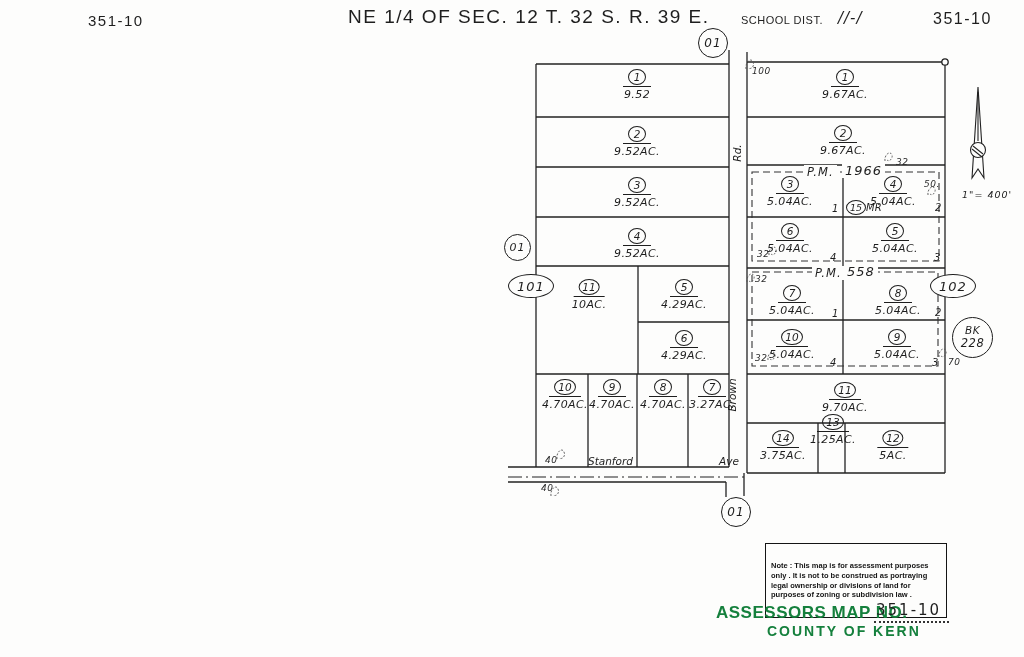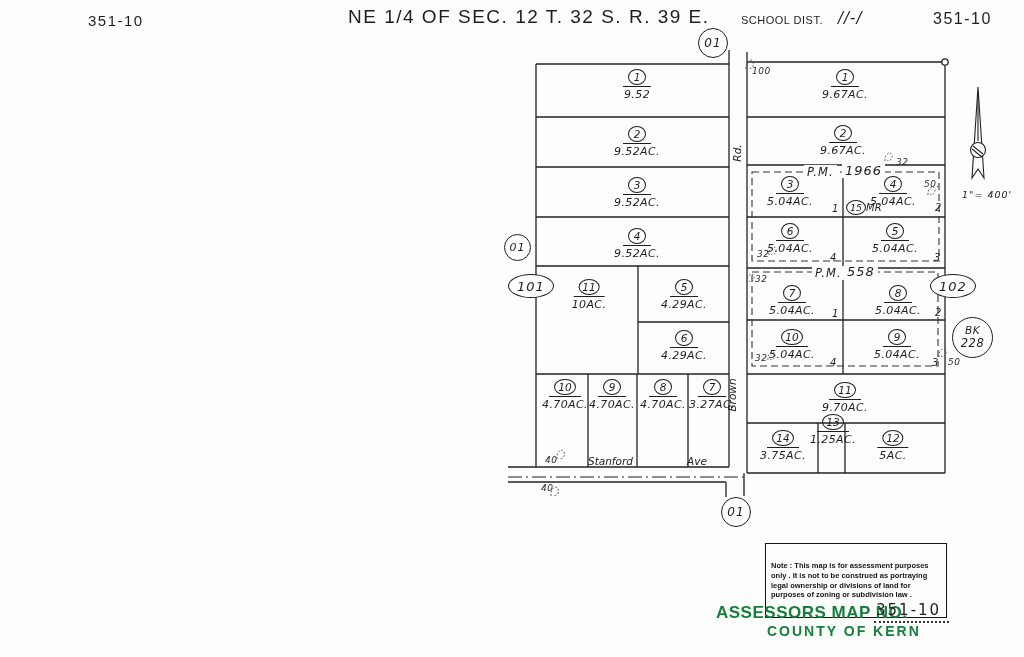--- a/index.html
+++ b/index.html
@@ -138,21 +138,21 @@
 <div class="cref bk" style="left:952px;top:317px;width:39px;height:39px;">
   <span>BK</span>
   <span style="font-size:11.5px;">228</span>
 </div>
 
 <div class="scale" style="left:962px;top:189px;">1"= 400'</div>
 
 <div class="vroad" style="left:722px;top:147px;width:30px;">Rd.</div>
 <div class="vroad" style="left:712px;top:389px;width:40px;">Brown</div>
 <div class="hroad" style="left:588px;top:455px;">Stanford</div>
-<div class="hroad" style="left:687px;top:455px;">Ave</div>
+<div class="hroad" style="left:719px;top:455px;">Ave</div>
 
 <div class="pmlabel" style="left:804px;top:165px;">P.M.</div>
 <div class="pmlabel pmnum" style="left:842px;top:163px;">1966</div>
 <div class="pmlabel" style="left:812px;top:266px;">P.M.</div>
 <div class="pmlabel pmnum" style="left:844px;top:264px;">558</div>
 <div class="mr" style="left:846px;top:200px;">
   <span class="pnum" style="height:13px;line-height:13px;font-size:9.5px;">15</span><span>MR</span>
 </div>
 
 <div class="cnum" style="left:832px;top:203px;">1</div>
@@ -163,21 +163,21 @@
 <div class="cnum" style="left:935px;top:307px;">2</div>
 <div class="cnum" style="left:830px;top:357px;">4</div>
 <div class="cnum" style="left:932px;top:357px;">3</div>
 
 <div class="ann" style="left:752px;top:66px;">100</div>
 <div class="ann" style="left:896px;top:157px;">32</div>
 <div class="ann" style="left:924px;top:179px;">50.</div>
 <div class="ann" style="left:757px;top:249px;">32</div>
 <div class="ann" style="left:755px;top:274px;">32</div>
 <div class="ann" style="left:755px;top:353px;">32</div>
-<div class="ann" style="left:948px;top:357px;">50</div>
+<div class="ann" style="left:948px;top:357px;">70</div>
 <div class="ann" style="left:545px;top:455px;">40</div>
 <div class="ann" style="left:541px;top:483px;">40</div>
 
 <div class="plabel" style="left:637px;top:66px;">
     <div class="pnum-w"><span class="pnum">1</span></div>
     <span class="pac">9.52</span>
   </div>
 <div class="plabel" style="left:637px;top:123px;">
     <div class="pnum-w"><span class="pnum">2</span></div>
     <span class="pac">9.52AC.</span>

